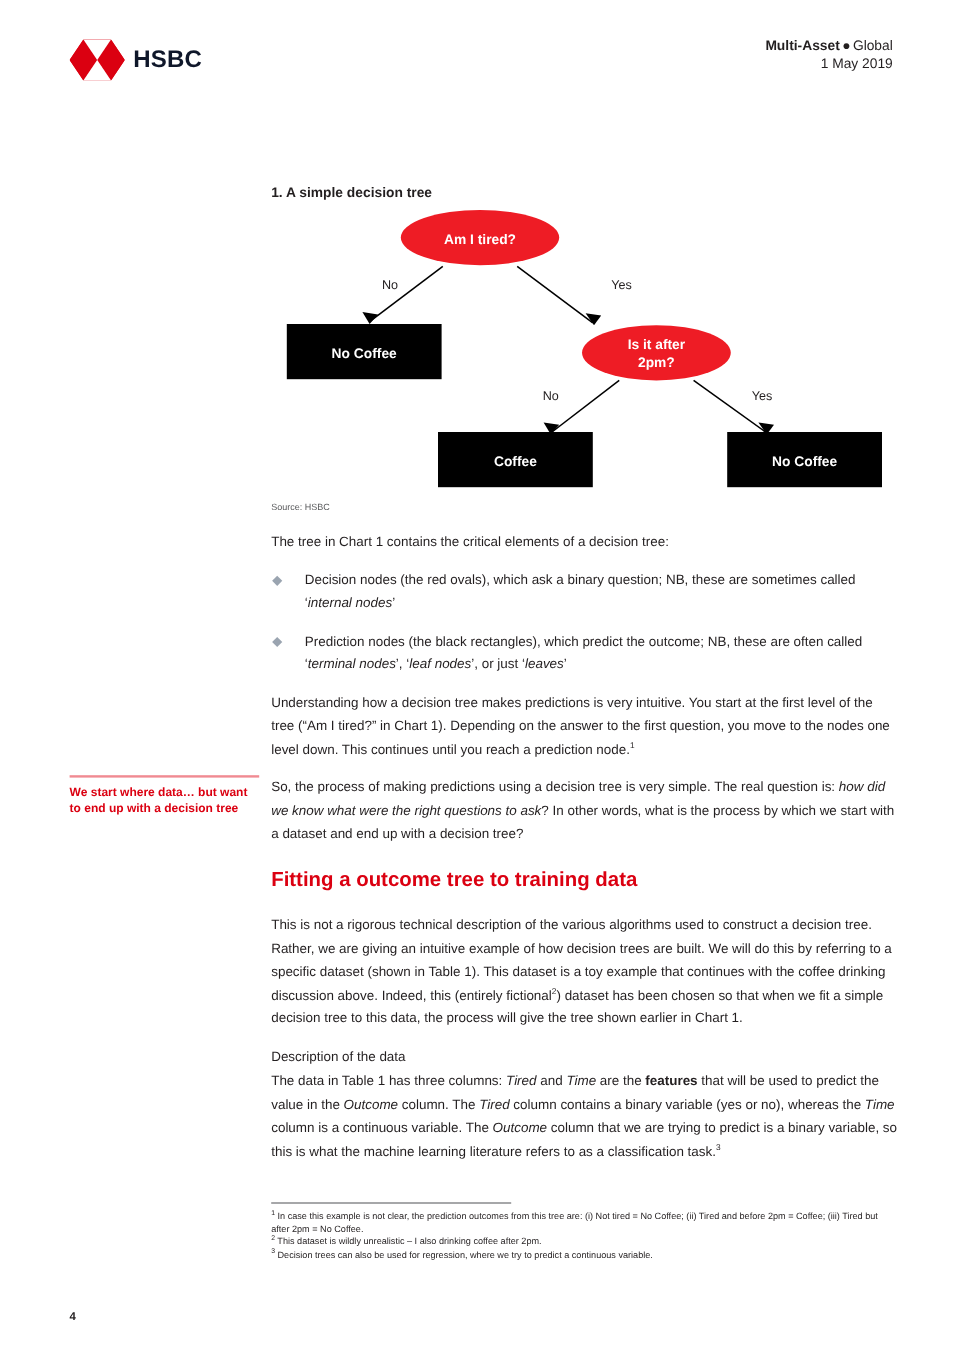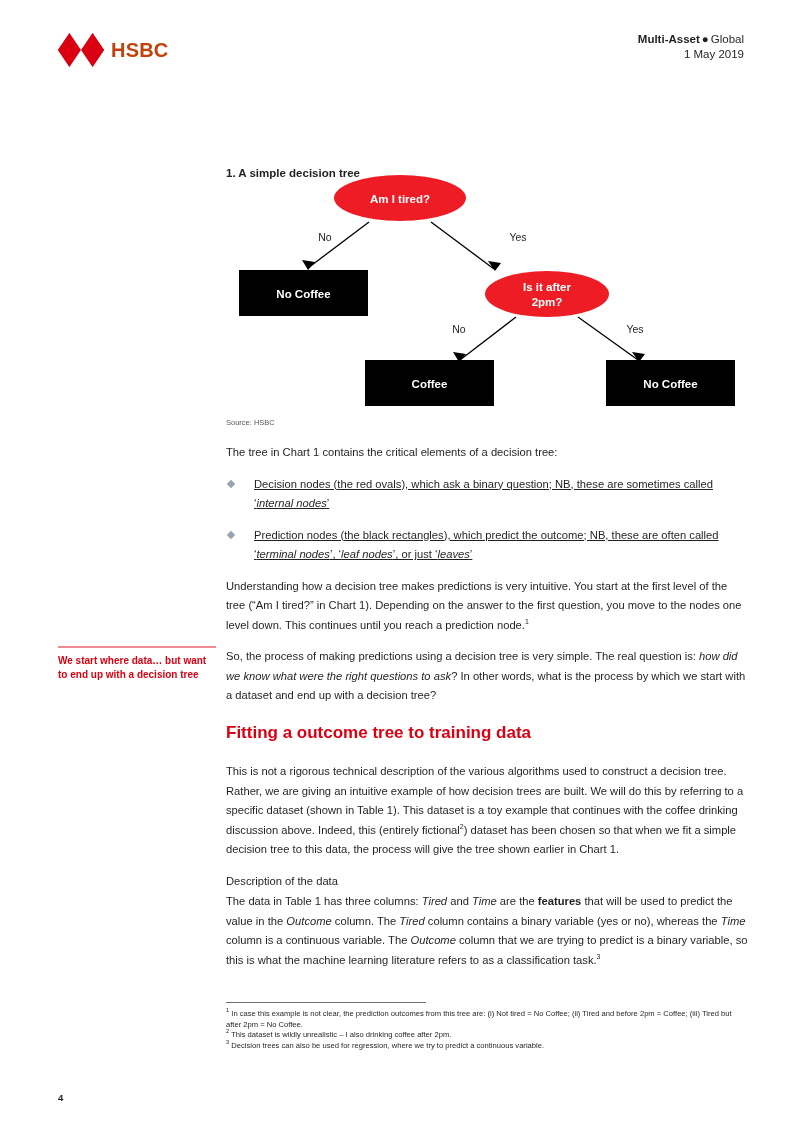--- a/index.html
+++ b/index.html
@@ -37,42 +37,42 @@
   }
   .hsbc-mark {
     width: 46px;
     height: 34px;
     display: block;
   }
   .hsbc-word {
     font-size: 20px;
     font-weight: bold;
     letter-spacing: 0.2px;
-    color: #c2410c;
+    color: #0f172a;
     margin-left: 7px;
     line-height: 1;
     font-family: "Liberation Sans", sans-serif;
   }
   .header-right {
     position: absolute;
     right: 58px;
     top: 32px;
     text-align: right;
     font-size: 11.5px;
     line-height: 15px;
     color: #231f20;
   }
   .header-right .line1 .strong { font-weight: bold; }
   .header-right .line1 .bullet { font-weight: bold; padding: 0 2px; }
 
   
   .chart-title {
     position: absolute;
     left: 226px;
-    top: 167px;
+    top: 155px;
     font-size: 11.5px;
     font-weight: bold;
     color: #231f20;
   }
   .tree {
     position: absolute;
     left: 226px;
     top: 172px;
     width: 530px;
     height: 245px;
@@ -90,21 +90,21 @@
   .col {
     position: absolute;
     left: 226px;
     width: 522px;
     font-size: 11.2px;
     line-height: 19.5px;
     color: #231f20;
     text-align: left;
   }
   .p { margin: 0 0 12px 0; }
-  .bullets { margin: 10px 0 6px 0; padding: 0; list-style: none; text-decoration: underline; }
+  .bullets { margin: 10px 0 6px 0; padding: 0; list-style: none; }
   .bullets li {
     position: relative;
     padding-left: 28px;
     margin-bottom: 12px;
   }
   .bullets li .dia {
     position: absolute;
     left: 2px;
     top: 6px;
     width: 6px;

